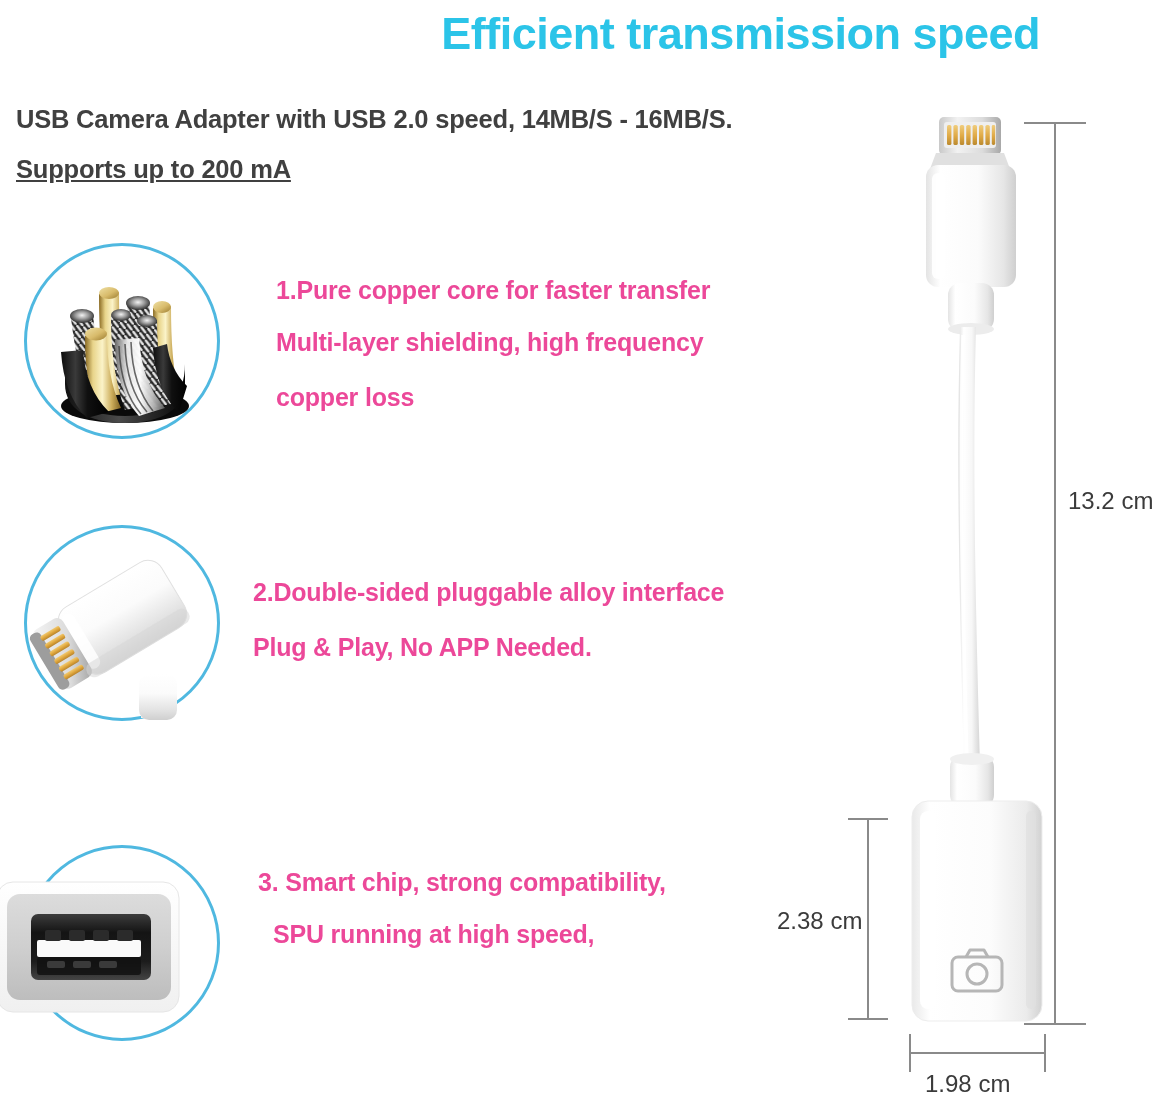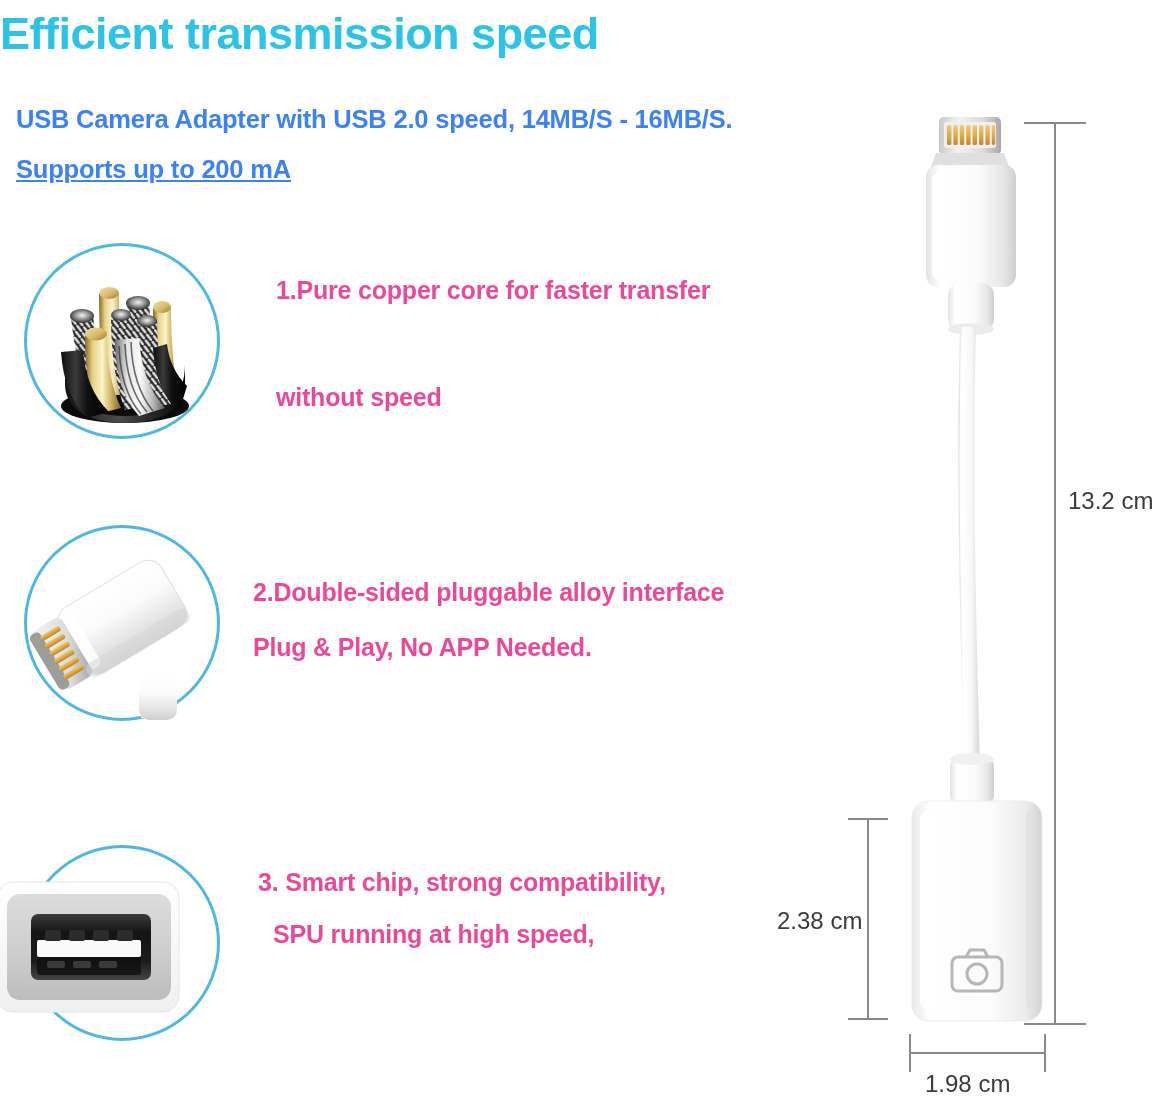--- a/index.html
+++ b/index.html
@@ -19,33 +19,33 @@
     position: absolute;
     inset: 0;
   }
 
   
   .title {
     position: absolute;
     left: 0;
     top: 8px;
     width: 1040px;
-    text-align: left;
+    text-align: right;
     font-size: 45px;
     font-weight: bold;
     color: #2BC4E8;
     letter-spacing: -0.5px;
     white-space: nowrap;
   }
   .subline {
     position: absolute;
     left: 16px;
     font-size: 25.5px;
     font-weight: bold;
-    color: #3b82f6;
+    color: #404040;
     white-space: nowrap;
     letter-spacing: -0.2px;
   }
   .subline.l1 { top: 105px; }
   .subline.l2 { top: 155px; text-decoration: underline; }
 
   
   .feature-text {
     position: absolute;
     font-size: 25px;
@@ -183,21 +183,22 @@
           <path d="M78,90 C79,120 86,142 100,158"></path>
           <path d="M84,88 C85,118 92,140 106,156"></path>
           <path d="M90,86 C91,116 98,138 112,155"></path>
         </g>
 
         <path d="M112,92 C114,120 122,142 138,156 L146,130 C134,118 128,104 126,88 Z" fill="url(#blk)"></path>
       </svg>
     </div>
   </div>
   <div class="feature-text" style="left:276px; top:278px;">1.Pure copper core for faster transfer</div>
-  <div class="feature-text" style="left:276px; top:385px;">without speed</div>
+  <div class="feature-text" style="left:276px; top:330px;">Multi-layer shielding, high frequency</div>
+  <div class="feature-text" style="left:276px; top:385px;">copper loss</div>
 
   <div class="badge" style="left:24px; top:525px;">
     <div class="badge-inner">
       <svg class="lc-art" width="200" height="192" viewBox="0 0 200 192">
         <defs>
           <linearGradient id="lcBody" x1="0" y1="0" x2="0" y2="1">
             <stop offset="0%" stop-color="#ffffff"></stop>
             <stop offset="42%" stop-color="#fbfbfb"></stop>
             <stop offset="78%" stop-color="#e3e3e3"></stop>
             <stop offset="100%" stop-color="#cfcfcf"></stop>

